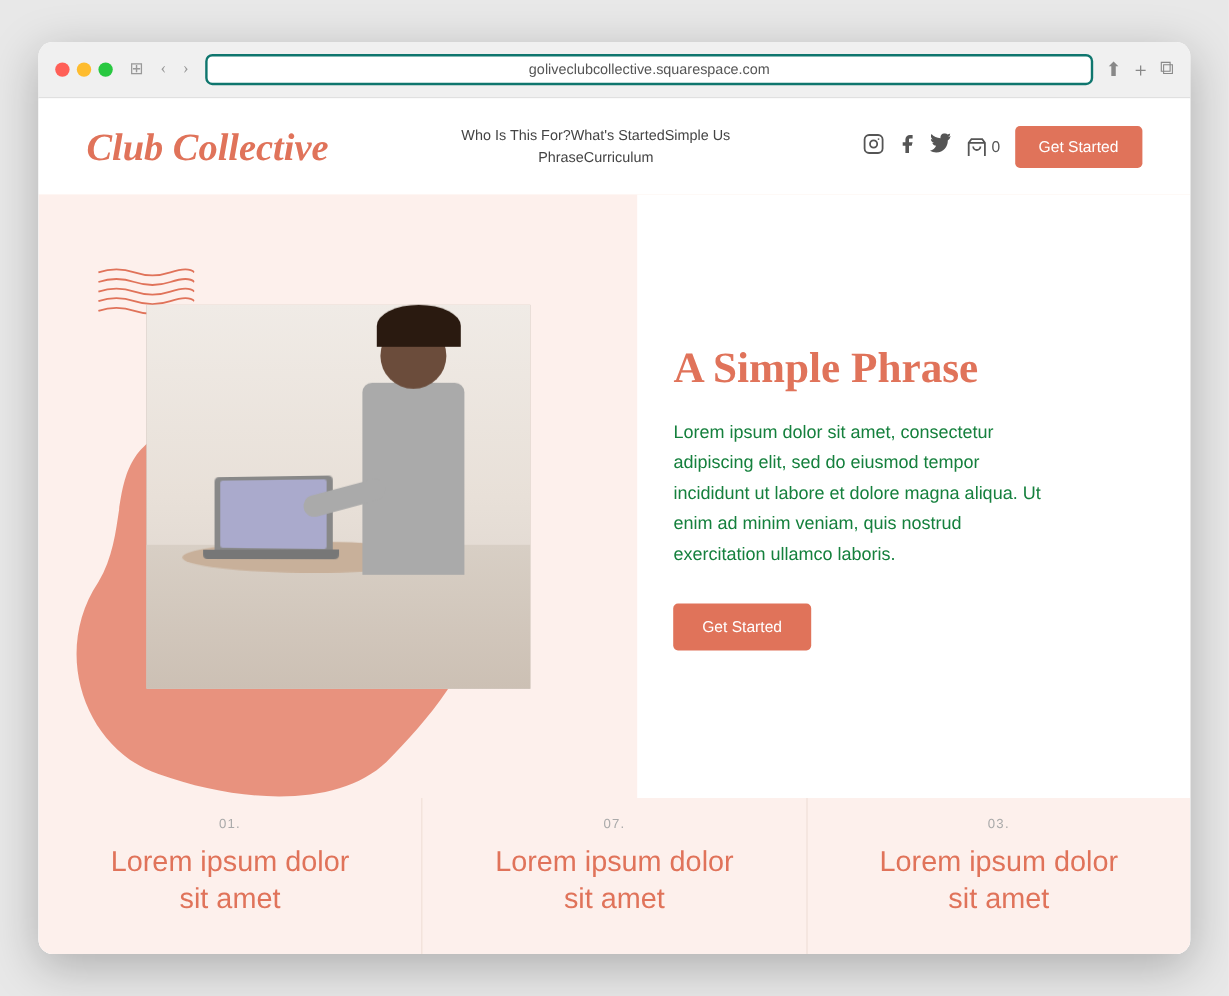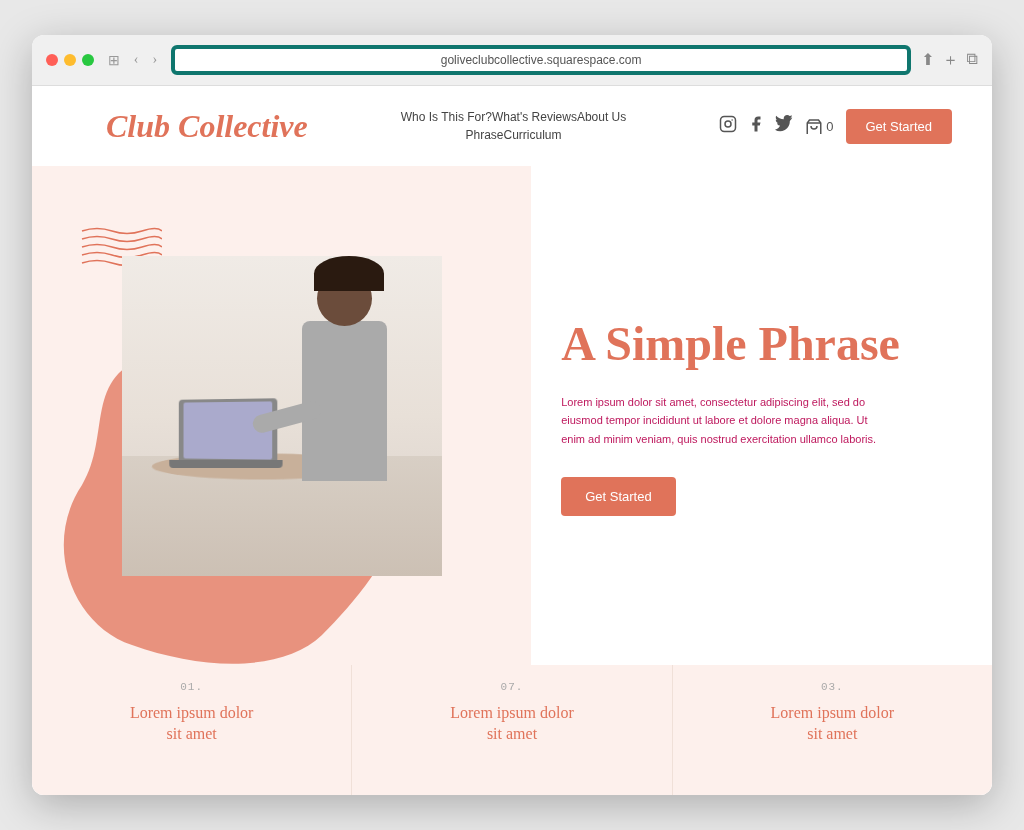--- a/index.html
+++ b/index.html
@@ -50,21 +50,21 @@
       display: flex;
       align-items: center;
       gap: 6px;
       color: #999;
       font-size: 14px;
     }
     .browser-controls span { cursor: pointer; padding: 2px 4px; }
     .address-bar {
       flex: 1;
       background: #fff;
-      border: 4px solid #0f766e;
+      border: 2px solid #0f766e;
       border-radius: 6px;
       padding: 4px 10px;
       font-size: 12px;
       color: #555;
       text-align: center;
       font-family: -apple-system, sans-serif;
     }
     .browser-actions {
       display: flex;
       gap: 8px;
@@ -84,21 +84,20 @@
     
     .site-header {
       background: #fff;
       padding: 0 40px;
       display: flex;
       align-items: center;
       justify-content: space-between;
       height: 80px;
       flex-shrink: 0;
       border-bottom: none;
-      margin-left: 34px;
     }
     .site-logo {
       font-size: 32px;
       font-weight: bold;
       color: #e0735a;
       font-family: Georgia, serif;
       font-style: italic;
     }
     .site-nav {
       display: flex;
@@ -173,29 +172,29 @@
 
     .hero-right {
       width: 48%;
       display: flex;
       flex-direction: column;
       justify-content: center;
       padding: 40px 40px 40px 30px;
       background: #fff;
     }
     .hero-headline {
-      font-size: 48px;
+      font-size: 36px;
       color: #e0735a;
       font-family: Georgia, serif;
       line-height: 1.2;
       margin-bottom: 20px;
     }
     .hero-body {
-      font-size: 11px;
-      color: #be185d;
+      font-size: 15px;
+      color: #15803d;
       line-height: 1.7;
       font-family: -apple-system, 'Helvetica Neue', sans-serif;
       margin-bottom: 28px;
       max-width: 320px;
     }
     .btn-hero-cta {
       background: #e0735a;
       color: #fff;
       border: none;
       padding: 12px 24px;
@@ -220,28 +219,28 @@
       align-items: center;
       justify-content: flex-start;
       padding: 16px 20px 10px;
       border-right: 1px solid #f0e0d8;
       text-align: center;
     }
     .feature-item:last-child { border-right: none; text-align: center; }
     .feature-number {
       font-size: 11px;
       color: #aaa;
-      font-family: Liberation Mono, monospace;
+      font-family: Liberation Sans, sans-serif;
       margin-bottom: 10px;
       letter-spacing: 1px;
     }
     .feature-title {
-      font-size: 16px;
+      font-size: 24px;
       color: #e0735a;
-      font-family: Liberation Serif, serif;
+      font-family: Liberation Sans, sans-serif;
       line-height: 1.3;
     }
 
     
     .blob-svg {
       position: absolute;
       bottom: -20px;
       left: 20px;
       z-index: 1;
     }
@@ -297,22 +296,22 @@
   </div>
 
   <div class="site">
 
     <header class="site-header">
       <div class="site-logo">Club Collective</div>
 
       <nav class="site-nav">
         <div class="nav-row">
           <a class="nav-link">Who Is This For?</a>
-          <a class="nav-link">What's Reviews</a>
-          <a class="nav-link">About Us</a>
+          <a class="nav-link">What's Started</a>
+          <a class="nav-link">Simple Us</a>
         </div>
         <div class="nav-row">
           <a class="nav-link">Phrase</a>
           <a class="nav-link">Curriculum</a>
         </div>
       </nav>
 
       <div class="header-right">
         <div class="social-icons">
 

